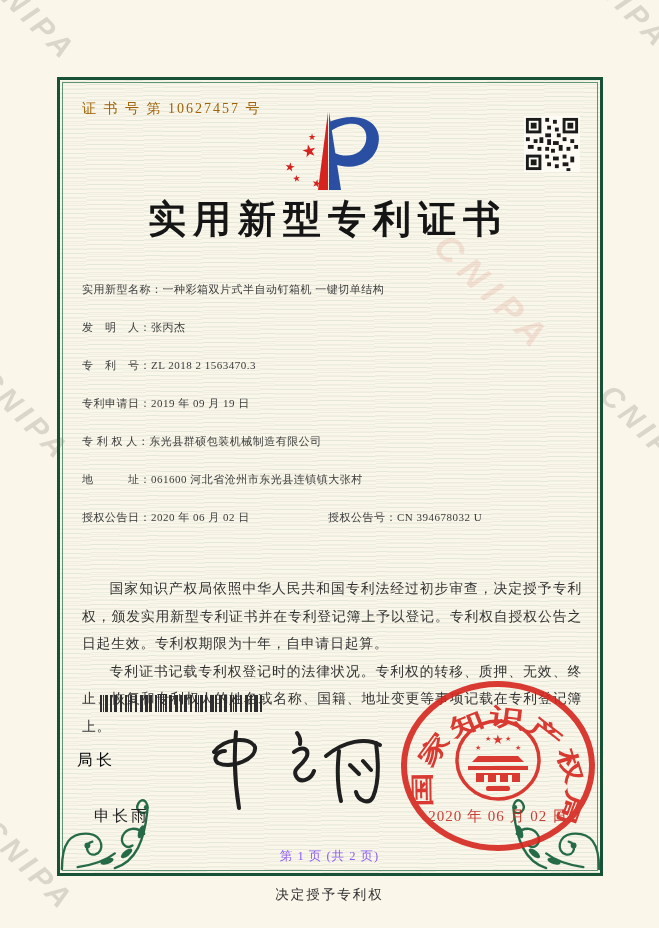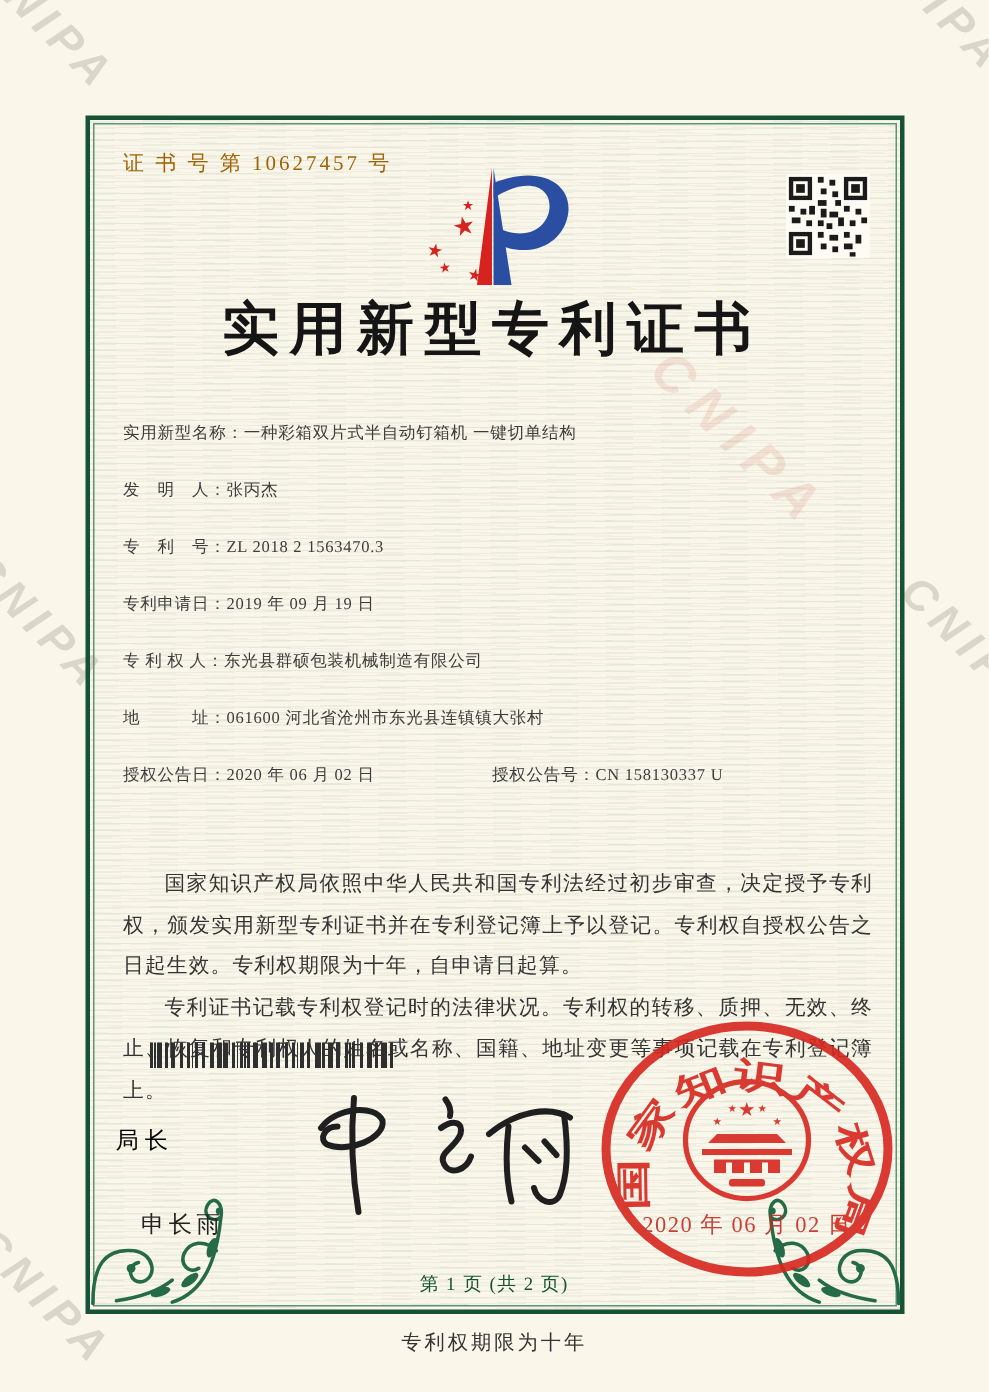--- a/index.html
+++ b/index.html
@@ -88,21 +88,21 @@
   }
 
   .seal{position:absolute;left:398px;top:678px;width:200px;height:182px;}
 
   .bureau-title{position:absolute;left:77px;top:750px;font-size:15.5px;letter-spacing:4px;color:#000000;}
   .bureau-name{position:absolute;left:94px;top:782px;font-size:15.5px;letter-spacing:3px;color:#222;margin-top:24px;}
   .signature{position:absolute;left:198px;top:720px;width:185px;height:100px;}
 
   .page-num{
     position:absolute;left:0;top:848px;width:659px;text-align:center;
-    font-size:12.5px;letter-spacing:1px;color:#14532d;
+    font-size:12.5px;letter-spacing:1px;color:#8b5cf6;
   }
   .continuation{
     position:absolute;left:0;top:886px;width:659px;text-align:center;
     font-size:13.5px;letter-spacing:2px;color:#333;
   }
 </style>
 </head>
 <body>
 
 <div class="page">
@@ -226,21 +226,21 @@
     </div>
     <div class="field-row">
       <span class="f-label">专 利 权 人：</span><span class="f-value">东光县群硕包装机械制造有限公司</span>
     </div>
     <div class="field-row">
       <span class="f-label">地　　　址：</span><span class="f-value">061600 河北省沧州市东光县连镇镇大张村</span>
     </div>
     <div class="field-row">
       <span class="f-label">授权公告日：</span><span class="f-value">2020 年 06 月 02 日</span>
       <span class="grant2">
-        <span class="f-label">授权公告号：</span><span class="f-value">CN 158130337 U</span>
+        <span class="f-label">授权公告号：</span><span class="f-value">CN 394678032 U</span>
       </span>
     </div>
   </div>
 
   <div class="paras">
     <p>国家知识产权局依照中华人民共和国专利法经过初步审查，决定授予专利权，颁发实用新型专利证书并在专利登记簿上予以登记。专利权自授权公告之日起生效。专利权期限为十年，自申请日起算。</p>
     <p>专利证书记载专利权登记时的法律状况。专利权的转移、质押、无效、终止、恢复和专利权人的姓名或名称、国籍、地址变更等事项记载在专利登记簿上。</p>
   </div>
 
   <div class="barcode"></div>
@@ -284,15 +284,15 @@
       <path d="M96,32 C104,26 111,28 109,36 C105,46 94,48 98,56 C102,64 113,60 116,51"></path>
       <path d="M128,36 C146,21 168,17 182,25"></path>
       <path d="M141,31 C139,49 139,65 143,81"></path>
       <path d="M178,23 C181,45 181,63 175,77 C171,85 160,81 158,72"></path>
       <path d="M152,45 l9,9"></path>
       <path d="M165,41 l8,9"></path>
     </g>
   </svg>
 
   <div class="page-num">第 1 页 (共 2 页)</div>
-  <div class="continuation">专利权期限为十年</div>
+  <div class="continuation">决定授予专利权</div>
 
 </div>
 
 </body></html>

